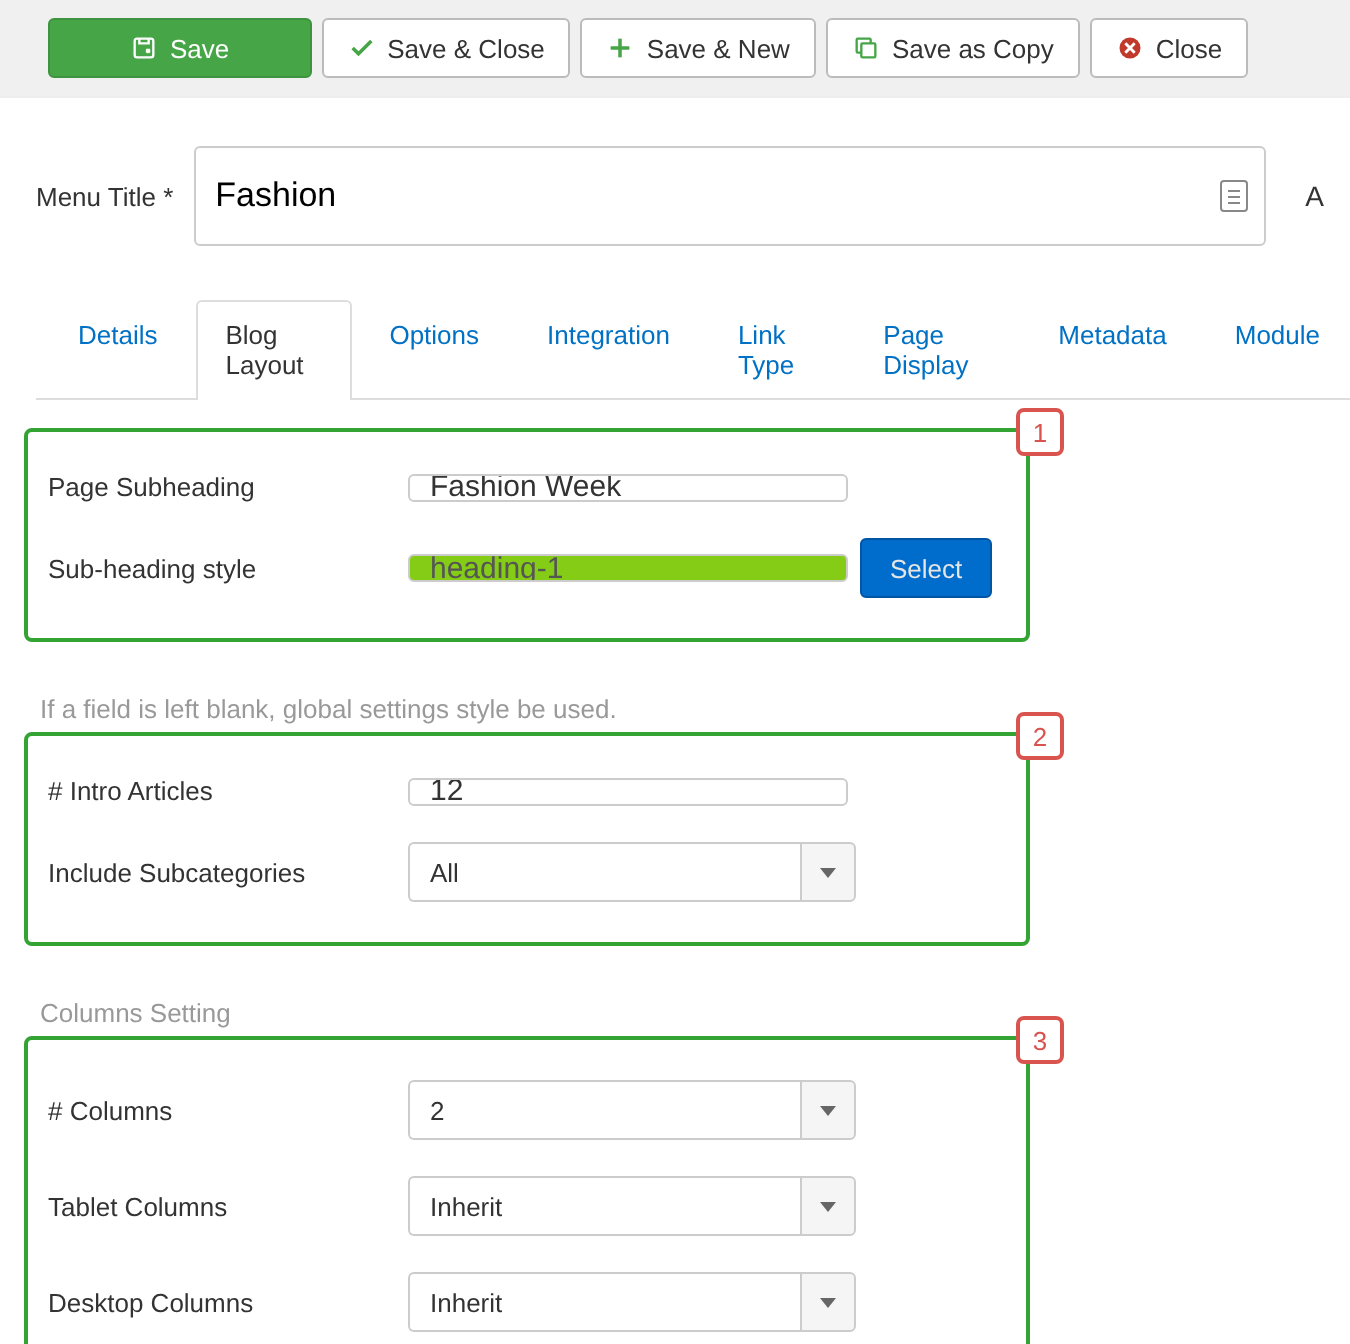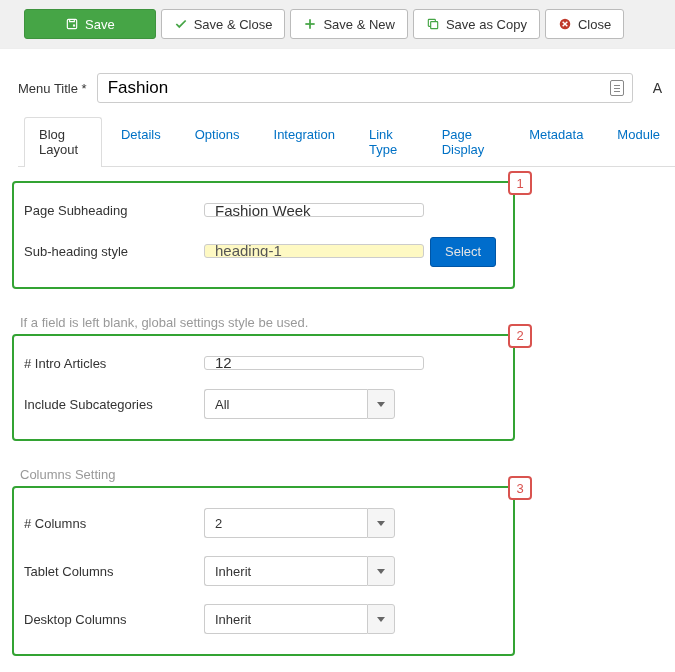--- a/index.html
+++ b/index.html
@@ -43,35 +43,35 @@
     font-weight: 500;
   }
   .btn .icon { display:inline-flex; align-items:center; justify-content:center; }
   .content {
     padding: 24px 0 0 18px;
   }
   .title-row {
     display: flex;
     align-items: center;
     gap: 10px;
-    margin-bottom: 13px;
+    margin-bottom: 26px;
   }
   .title-label { color:#333; font-size:13px; }
   .input {
     border: 1px solid #ccc;
     border-radius: 3px;
     padding: 0 10px;
     height: 34px;
     font-size: 15px;
     color: #333;
     background: #fff;
   }
   .big-input {
     flex: 1;
-    height: 30px;
+    height: 50px;
     font-size: 17px;
     max-width: 536px;
     position: relative;
   }
   .big-input input { border:0; width:100%; height:100%; font-size:17px; outline:none; padding:0; }
   .kbd {
     position:absolute; right:8px; top:50%; transform:translateY(-50%);
     width:14px; height:16px; border:1px solid #888; border-radius:2px;
     display:flex; align-items:center; justify-content:center;
   }
@@ -128,40 +128,40 @@
     margin: 6px 0 18px 0;
   }
   .form-row:last-child { margin-bottom:6px; }
   .form-label { width: 186px; padding-left:6px; color:#333; font-size:13px; }
   .control-wrap { width: 220px; position:relative; }
   .text-control {
     width: 100%;
     height: 14px;
   }
   .text-control.readonly {
-    background:#fef9c3; color:#555;
+    background:#84cc16; color:#555;
   }
   .select-btn {
     background:#006dcc;
     border:1px solid #0055a5;
     color:#e5e5e5;
     padding:0 14px;
     height:30px;
     border-radius:3px;
     margin-left:6px;
     font-size:13px;
     cursor:pointer;
   }
   .hint {
     color:#999; font-size:13px;
     margin: 26px 0 4px 2px;
   }
   .dropdown {
     display:flex;
-    width:191px;
+    width:224px;
   }
   .dropdown .dd-val {
     flex:1;
     border:1px solid #ccc;
     border-right:none;
     border-radius:3px 0 0 3px;
     padding:0 10px;
     height:30px;
     background:#fff;
     display:flex; align-items:center;
@@ -241,22 +241,22 @@
     <div class="input big-input" style="position:relative;">
       <input type="text" value="Fashion" style="">
       <span class="kbd">
           <span class="kbd-mid"></span>
         </span>
     </div>
     <span class="alias-ind" style="position:static; margin-left:10px;">A</span>
   </div>
 
   <div class="tabs">
+    <div class="tab">Details</div>
     <div class="tab active">Blog Layout</div>
-    <div class="tab">Details</div>
     <div class="tab">Options</div>
     <div class="tab">Integration</div>
     <div class="tab">Link Type</div>
     <div class="tab">Page Display</div>
     <div class="tab">Metadata</div>
     <div class="tab">Module</div>
   </div>
 
   <div class="form-area">
 

